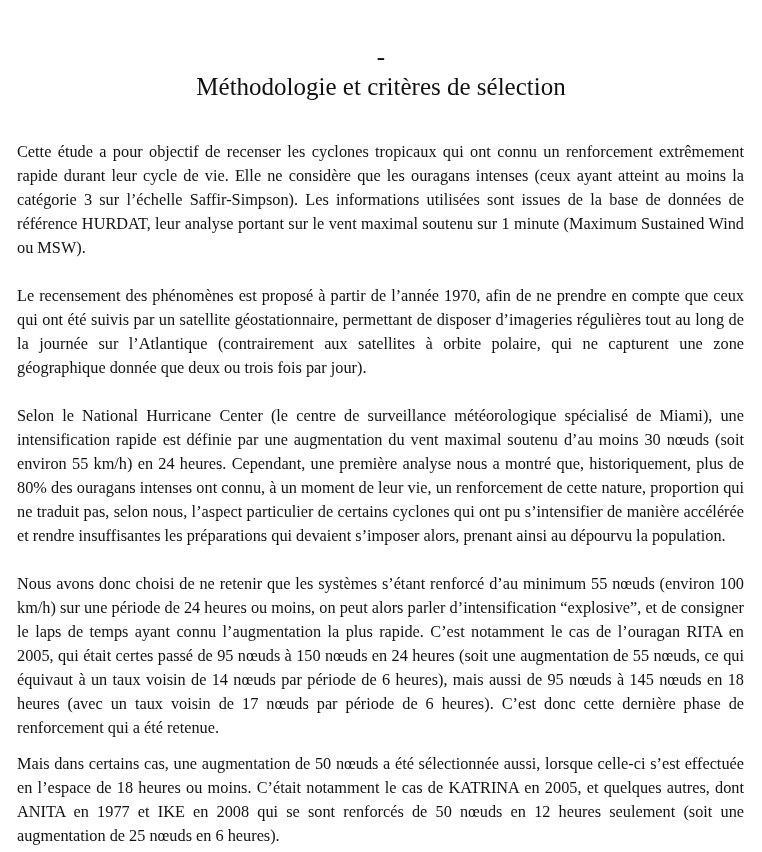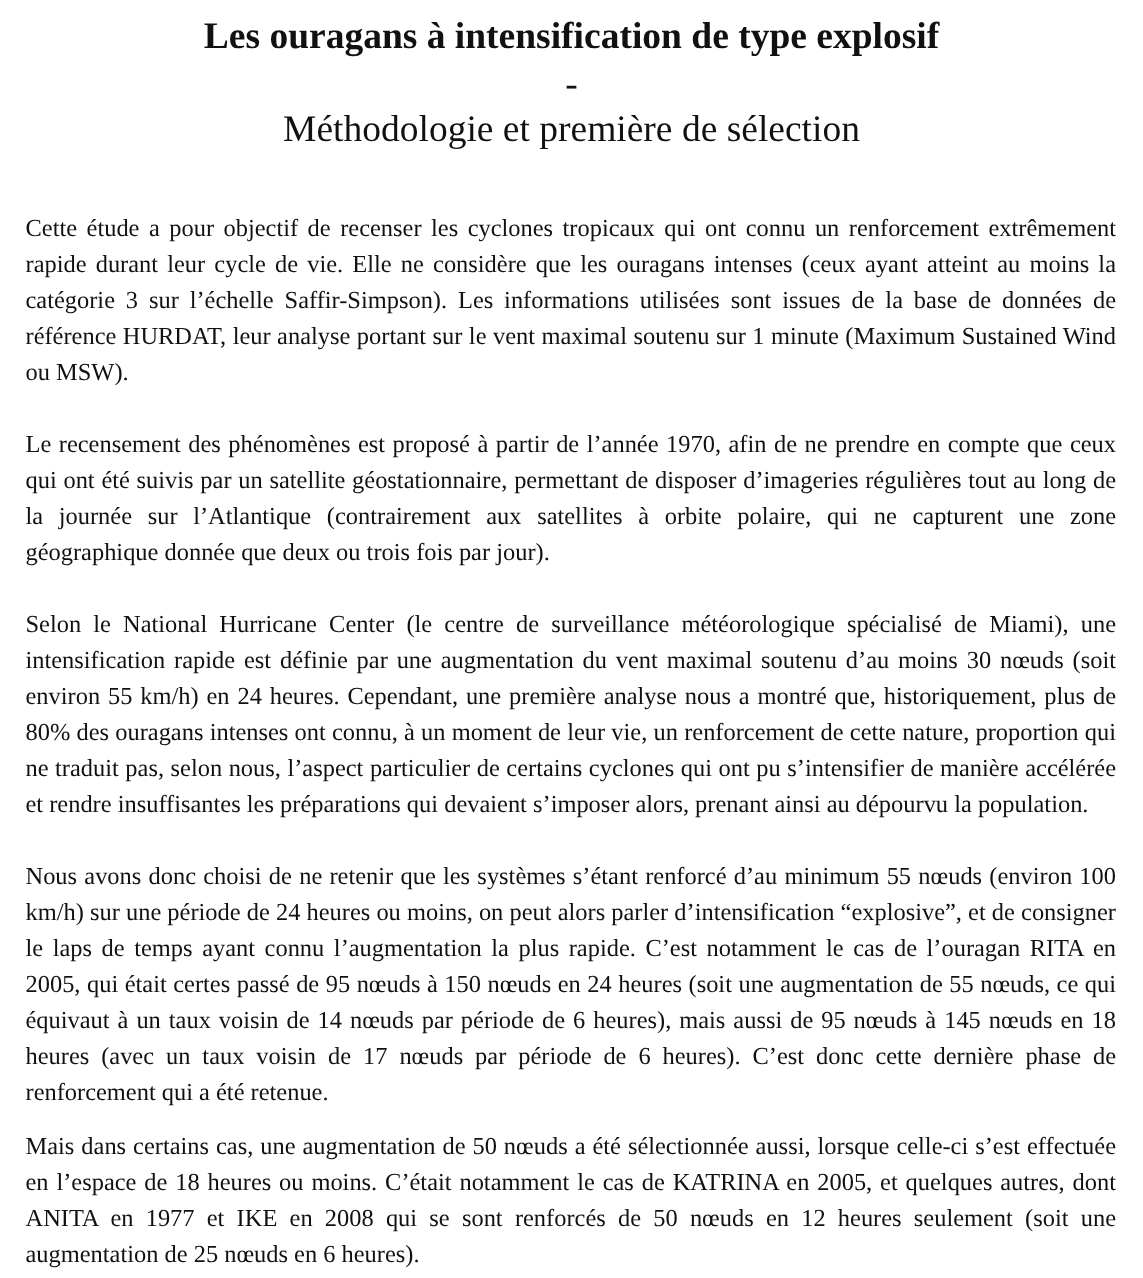--- a/index.html
+++ b/index.html
@@ -64,23 +64,22 @@
       text-align: justify;
     }
     .para.tight {
       margin-bottom: 12px;
     }
   </style>
 </head>
 <body>
 
 <div class="page">
-  <h1 class="title">Les ouragans à intensification de type explosif</h1>
   <div class="dash">-</div>
-  <h2 class="subtitle">Méthodologie et première de sélection</h2>
+  <h2 class="subtitle">Méthodologie et critères de sélection</h2>
 
   <div class="body-text">
     <p class="para">Cette étude a pour objectif de recenser les cyclones tropicaux qui ont connu un renforcement extrêmement rapide durant leur cycle de vie. Elle ne considère que les ouragans intenses (ceux ayant atteint au moins la catégorie 3 sur l’échelle Saffir-Simpson). Les informations utilisées sont issues de la base de données de référence HURDAT, leur analyse portant sur le vent maximal soutenu sur 1 minute (Maximum Sustained Wind ou MSW).</p>
     <p class="para">Le recensement des phénomènes est proposé à partir de l’année 1970, afin de ne prendre en compte que ceux qui ont été suivis par un satellite géostationnaire, permettant de disposer d’imageries régulières tout au long de la journée sur l’Atlantique (contrairement aux satellites à orbite polaire, qui ne capturent une zone géographique donnée que deux ou trois fois par jour).</p>
     <p class="para">Selon le National Hurricane Center (le centre de surveillance météorologique spécialisé de Miami), une intensification rapide est définie par une augmentation du vent maximal soutenu d’au moins 30 nœuds (soit environ 55 km/h) en 24 heures. Cependant, une première analyse nous a montré que, historiquement, plus de 80% des ouragans intenses ont connu, à un moment de leur vie, un renforcement de cette nature, proportion qui ne traduit pas, selon nous, l’aspect particulier de certains cyclones qui ont pu s’intensifier de manière accélérée et rendre insuffisantes les préparations qui devaient s’imposer alors, prenant ainsi au dépourvu la population.</p>
     <p class="para tight">Nous avons donc choisi de ne retenir que les systèmes s’étant renforcé d’au minimum 55 nœuds (environ 100 km/h) sur une période de 24 heures ou moins, on peut alors parler d’intensification “explosive”, et de consigner le laps de temps ayant connu l’augmentation la plus rapide. C’est notamment le cas de l’ouragan RITA en 2005, qui était certes passé de 95 nœuds à 150 nœuds en 24 heures (soit une augmentation de 55 nœuds, ce qui équivaut à un taux voisin de 14 nœuds par période de 6 heures), mais aussi de 95 nœuds à 145 nœuds en 18 heures (avec un taux voisin de 17 nœuds par période de 6 heures). C’est donc cette dernière phase de renforcement qui a été retenue.</p>
     <p class="para">Mais dans certains cas, une augmentation de 50 nœuds a été sélectionnée aussi, lorsque celle-ci s’est effectuée en l’espace de 18 heures ou moins. C’était notamment le cas de KATRINA en 2005, et quelques autres, dont ANITA en 1977 et IKE en 2008 qui se sont renforcés de 50 nœuds en 12 heures seulement (soit une augmentation de 25 nœuds en 6 heures).</p>
   </div>
 </div>
 

